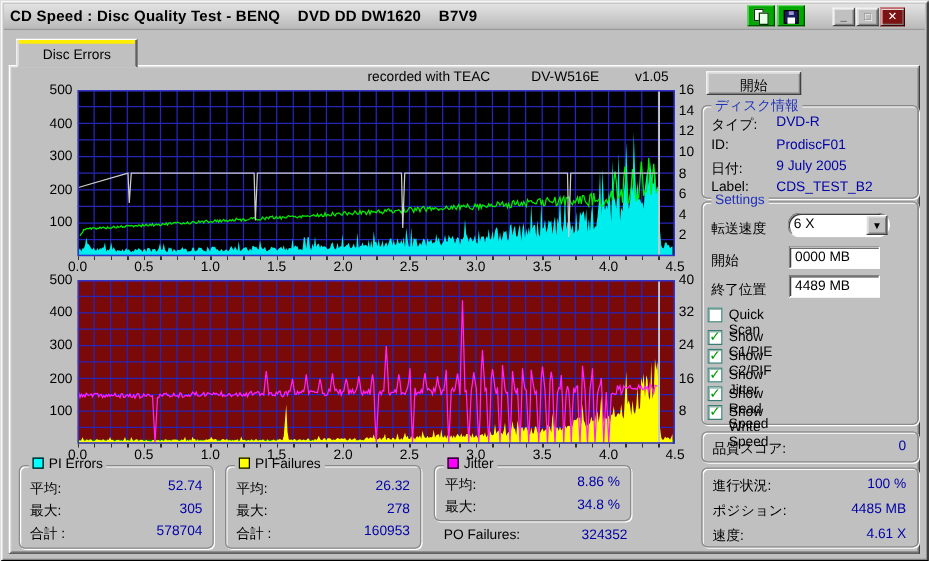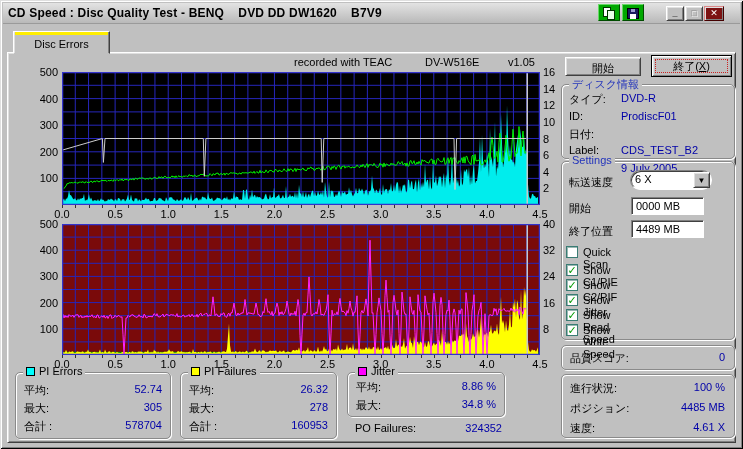--- a/index.html
+++ b/index.html
@@ -217,33 +217,30 @@
         <polygon points="0,131 0,129.0 1,128.0 2,128.6 3,128.2 4,125.7 5,127.9 6,129.0 7,127.6 8,127.8 9,128.3 10,127.3 11,127.6 12,128.8 13,128.9 14,128.5 15,127.4 16,127.5 17,127.9 18,127.8 19,128.6 20,127.5 21,127.6 22,128.5 23,128.8 24,127.6 25,127.9 26,125.6 27,128.0 28,127.7 29,128.6 30,129.1 31,127.9 32,128.0 33,127.8 34,128.8 35,128.1 36,129.0 37,127.7 38,125.5 39,128.8 40,127.9 41,128.3 42,128.7 43,125.5 44,127.8 45,128.9 46,128.0 47,127.3 48,127.5 49,129.0 50,127.9 51,127.8 52,128.0 53,128.7 54,128.7 55,127.7 56,128.8 57,128.8 58,129.0 59,129.1 60,128.0 61,128.0 62,128.8 63,128.1 64,128.1 65,127.9 66,129.1 67,127.9 68,128.1 69,128.9 70,127.3 71,127.6 72,128.4 73,128.2 74,128.0 75,128.8 76,127.5 77,127.7 78,127.6 79,127.8 80,127.8 81,128.8 82,128.7 83,127.5 84,128.0 85,127.8 86,125.4 87,128.9 88,127.7 89,128.7 90,127.4 91,128.8 92,125.4 93,127.3 94,127.2 95,128.9 96,127.3 97,128.8 98,128.2 99,128.3 100,128.4 101,128.3 102,128.1 103,127.4 104,127.9 105,127.4 106,127.2 107,125.3 108,127.1 109,127.7 110,127.2 111,127.3 112,128.9 113,128.4 114,129.0 115,128.0 116,127.1 117,127.4 118,128.2 119,127.3 120,127.5 121,128.6 122,127.8 123,128.8 124,128.0 125,128.5 126,127.9 127,127.9 128,127.4 129,128.9 130,128.4 131,125.1 132,127.9 133,128.0 134,127.7 135,129.0 136,128.1 137,128.0 138,128.7 139,127.4 140,127.9 141,128.7 142,127.8 143,127.1 144,128.4 145,128.5 146,127.8 147,128.3 148,127.6 149,127.8 150,128.9 151,128.8 152,127.4 153,128.5 154,128.8 155,128.3 156,128.2 157,127.5 158,128.3 159,128.7 160,127.6 161,127.7 162,126.9 163,127.9 164,128.1 165,124.7 166,112.1 167,99.4 168,121.3 169,127.4 170,128.2 171,127.3 172,128.4 173,127.4 174,127.1 175,128.5 176,128.3 177,127.8 178,127.2 179,128.4 180,128.0 181,127.5 182,128.2 183,128.2 184,127.0 185,126.8 186,128.7 187,128.7 188,127.9 189,128.5 190,127.0 191,128.1 192,126.9 193,124.5 194,127.0 195,128.2 196,127.9 197,126.5 198,126.5 199,128.6 200,126.6 201,126.6 202,126.6 203,127.5 204,128.4 205,127.4 206,128.2 207,127.1 208,126.4 209,126.7 210,127.3 211,126.5 212,126.9 213,127.0 214,126.3 215,128.0 216,128.6 217,127.5 218,126.4 219,127.9 220,127.6 221,127.2 222,126.2 223,128.4 224,128.2 225,128.1 226,127.3 227,128.1 228,127.9 229,128.4 230,126.9 231,125.9 232,126.0 233,127.1 234,125.8 235,126.1 236,126.5 237,123.3 238,127.1 239,127.2 240,127.6 241,127.0 242,125.9 243,128.0 244,126.5 245,126.0 246,123.0 247,128.2 248,126.3 249,126.4 250,127.1 251,127.9 252,126.2 253,126.4 254,127.9 255,126.8 256,122.5 257,127.0 258,127.9 259,126.3 260,127.7 261,125.4 262,122.0 263,126.0 264,124.6 265,127.1 266,127.2 267,124.6 268,127.7 269,125.6 270,127.6 271,125.6 272,124.9 273,126.1 274,124.2 275,127.1 276,120.6 277,124.3 278,126.2 279,126.3 280,124.5 281,126.4 282,125.6 283,125.9 284,125.1 285,119.8 286,126.2 287,124.1 288,123.6 289,123.4 290,126.3 291,119.3 292,125.6 293,126.0 294,124.0 295,126.7 296,124.1 297,124.9 298,125.6 299,124.2 300,126.5 301,124.2 302,126.3 303,124.7 304,122.9 305,124.3 306,125.5 307,122.6 308,125.8 309,124.3 310,125.7 311,123.2 312,123.1 313,123.6 314,123.7 315,126.1 316,122.3 317,126.1 318,125.4 319,123.9 320,126.1 321,124.8 322,124.0 323,123.8 324,123.1 325,125.2 326,121.7 327,125.7 328,124.6 329,120.6 330,120.5 331,123.6 332,124.2 333,123.6 334,115.1 335,122.7 336,121.1 337,120.4 338,122.7 339,122.1 340,123.3 341,120.3 342,113.9 343,124.8 344,122.5 345,121.4 346,124.6 347,119.3 348,112.8 349,118.5 350,119.2 351,124.1 352,112.1 353,118.3 354,122.3 355,118.1 356,117.7 357,121.2 358,117.9 359,117.5 360,119.7 361,122.7 362,123.4 363,117.7 364,122.6 365,122.8 366,117.2 367,117.4 368,122.0 369,121.4 370,122.6 371,120.3 372,118.5 373,121.4 374,119.9 375,119.4 376,116.0 377,115.9 378,118.2 379,122.1 380,106.4 381,116.2 382,118.2 383,118.1 384,117.9 385,120.7 386,117.1 387,120.5 388,118.3 389,120.9 390,116.0 391,118.5 392,116.8 393,116.6 394,116.9 395,115.5 396,117.4 397,111.5 398,112.1 399,111.9 400,109.9 401,110.9 402,109.6 403,115.6 404,98.9 405,112.0 406,114.5 407,118.3 408,115.7 409,115.8 410,114.1 411,109.2 412,113.0 413,112.3 414,112.4 415,106.6 416,105.4 417,113.7 418,106.6 419,91.8 420,104.0 421,114.6 422,109.9 423,111.1 424,109.7 425,108.5 426,113.3 427,107.9 428,107.6 429,100.7 430,109.3 431,109.4 432,106.9 433,106.6 434,107.7 435,99.2 436,108.7 437,110.9 438,92.7 439,72.8 440,99.4 441,96.1 442,99.9 443,108.3 444,96.2 445,105.2 446,107.2 447,100.5 448,85.4 449,103.4 450,102.4 451,77.7 452,83.5 453,74.5 454,94.1 455,76.0 456,79.8 457,93.6 458,96.0 459,65.4 460,95.4 461,89.1 462,62.9 463,72.0 464,65.1 465,95.9 466,117.9 467,125.9 468,127.7 469,127.6 470,125.2 471,126.4 472,126.0 473,126.2 474,127.7 475,125.7 476,123.2 476,131" fill="#ffff00"></polygon>
         <polyline points="0,92.2 1,90.4 2,94.0 3,91.4 4,93.4 5,91.9 6,93.5 7,90.6 8,91.8 9,92.3 10,92.0 11,91.2 12,93.4 13,91.4 14,90.8 15,90.9 16,90.7 17,93.4 18,92.0 19,91.5 20,93.9 21,92.5 22,93.7 23,91.9 24,93.2 25,91.5 26,93.2 27,91.9 28,92.6 29,92.2 30,90.7 31,93.1 32,93.1 33,92.5 34,94.0 35,91.0 36,91.0 37,94.0 38,93.7 39,92.3 40,91.9 41,93.3 42,91.3 43,93.9 44,93.7 45,92.0 46,94.5 47,92.4 48,90.8 49,91.2 50,94.5 51,93.5 52,93.5 53,91.2 54,92.7 55,93.0 56,91.5 57,91.7 58,92.6 59,93.3 60,92.7 61,110.8 62,130.2 63,112.2 64,93.9 65,94.0 66,91.4 67,92.4 68,92.9 69,91.0 70,91.1 71,90.6 72,92.3 73,92.2 74,93.6 75,92.9 76,92.8 77,90.7 78,92.6 79,92.9 80,92.4 81,93.9 82,90.2 83,91.0 84,93.8 85,93.6 86,92.7 87,92.2 88,92.9 89,92.0 90,93.2 91,91.8 92,89.7 93,90.4 94,91.9 95,89.7 96,92.5 97,92.9 98,92.9 99,92.2 100,91.2 101,90.0 102,93.0 103,92.1 104,90.3 105,90.5 106,91.0 107,91.5 108,91.7 109,90.2 110,91.3 111,90.6 112,91.3 113,92.3 114,92.0 115,89.6 116,93.1 117,91.9 118,92.9 119,92.8 120,92.4 121,91.0 122,91.3 123,93.2 124,92.2 125,92.0 126,91.8 127,90.5 128,92.9 129,92.1 130,90.2 131,92.0 132,92.8 133,91.4 134,92.6 135,90.3 136,93.2 137,91.1 138,89.8 139,89.2 140,92.0 141,91.3 142,90.2 143,90.3 144,89.3 145,89.6 146,92.4 147,91.1 148,91.0 149,91.9 150,81.9 151,72.8 152,81.4 153,91.7 154,90.1 155,90.2 156,92.4 157,92.2 158,92.7 159,89.6 160,91.0 161,89.2 162,88.9 163,92.3 164,93.3 165,92.8 166,89.8 167,89.3 168,92.2 169,88.6 170,89.0 171,84.4 172,79.1 173,85.7 174,91.3 175,91.5 176,89.0 177,91.1 178,89.7 179,90.1 180,88.4 181,89.3 182,84.0 183,75.5 184,83.2 185,91.1 186,88.9 187,88.8 188,89.3 189,89.2 190,89.8 191,89.8 192,90.1 193,84.8 194,79.1 195,83.9 196,90.7 197,90.5 198,92.5 199,92.4 200,91.7 201,87.5 202,88.9 203,81.2 204,74.7 205,83.3 206,88.4 207,87.4 208,89.3 209,90.9 210,87.4 211,92.0 212,89.5 213,89.1 214,83.3 215,79.1 216,83.0 217,91.6 218,88.0 219,90.2 220,87.6 221,90.7 222,89.9 223,87.8 224,84.3 225,77.0 226,82.9 227,90.2 228,91.9 229,88.9 230,90.7 231,89.3 232,90.6 233,87.2 234,91.8 235,83.3 236,75.5 237,82.1 238,111.4 239,130.2 240,110.2 241,91.1 242,89.2 243,91.6 244,88.5 245,88.8 246,70.9 247,52.9 248,70.1 249,90.2 250,92.0 251,89.9 252,89.9 253,89.9 254,87.8 255,90.0 256,83.5 257,75.5 258,81.0 259,91.1 260,90.2 261,90.7 262,91.4 263,88.7 264,86.5 265,81.0 266,70.7 267,105.2 268,130.2 269,109.9 270,86.2 271,91.8 272,90.4 273,89.7 274,90.7 275,87.8 276,90.8 277,80.6 278,74.4 279,82.8 280,87.9 281,87.0 282,88.2 283,88.7 284,91.7 285,86.6 286,89.2 287,84.4 288,77.0 289,83.9 290,86.8 291,92.1 292,88.1 293,88.3 294,81.6 295,71.8 296,105.8 297,130.2 298,110.9 299,88.5 300,86.5 301,89.1 302,87.4 303,81.1 304,74.9 305,81.5 306,92.0 307,51.5 308,16.2 309,52.8 310,89.3 311,88.6 312,109.1 313,130.2 314,110.5 315,88.8 316,82.3 317,73.9 318,80.7 319,86.5 320,109.4 321,130.2 322,110.9 323,71.8 324,56.1 325,73.2 326,88.3 327,86.2 328,111.2 329,130.2 330,109.8 331,78.6 332,71.3 333,78.6 334,86.7 335,91.1 336,85.9 337,109.3 338,130.2 339,104.9 340,68.1 341,77.7 342,87.1 343,90.4 344,89.9 345,111.0 346,130.2 347,105.5 348,72.8 349,81.2 350,88.2 351,90.4 352,86.4 353,108.4 354,130.2 355,105.1 356,70.7 357,81.0 358,87.1 359,88.1 360,108.2 361,130.2 362,105.8 363,71.8 364,79.6 365,85.6 366,90.9 367,89.1 368,109.9 369,130.2 370,108.6 371,78.3 372,69.2 373,78.6 374,88.6 375,109.5 376,130.2 377,111.3 378,81.6 379,73.4 380,80.5 381,109.3 382,130.2 383,110.5 384,90.5 385,86.2 386,87.0 387,76.1 388,96.9 389,130.2 390,108.2 391,89.9 392,84.9 393,88.6 394,103.6 395,130.2 396,104.0 397,86.2 398,90.0 399,85.5 400,84.8 401,110.8 402,130.2 403,104.5 404,68.6 405,78.0 406,88.1 407,111.4 408,130.2 409,109.6 410,86.8 411,80.4 412,70.7 413,104.3 414,130.2 415,110.9 416,91.5 417,86.4 418,84.3 419,78.4 420,101.4 421,130.2 422,108.4 423,89.7 424,109.0 425,130.2 426,111.0 427,91.5 428,90.6 429,91.0 430,91.7 431,91.1 432,84.3 433,87.3 434,84.8 435,91.2 436,89.3 437,84.7 438,86.1 439,86.1 440,86.6 441,85.6 442,84.4 443,86.7 444,86.9 445,87.2 446,86.6 447,87.5 448,86.9 449,84.0 450,86.6 451,85.0 452,87.8 453,87.6 454,84.9 455,86.9 456,85.4 457,90.7 458,83.0 459,84.5 460,87.5 461,90.2 462,84.2 463,84.6 464,85.0" fill="none" stroke="#ff22ff" stroke-width="1"></polyline>
         <line x1="465.25333333333333" y1="0" x2="465.25333333333333" y2="131" stroke="#c8c8c8" stroke-width="1.5"></line>
         <rect x="0.5" y="0.5" width="477" height="130" fill="none" stroke="#3333cc" stroke-width="1.5"></rect>
       </svg></div>
   <div class="tickstrip" style="left:62px;top:355px;width:478px;"></div>
 
   <div class="btn" style="left:565px;top:57px;width:76px;height:19px;">
     <span>開始</span>
   </div>
-  <div class="btn default" style="left:651px;top:55px;width:81px;height:22px;">
-    <span>終了(</span><span style="text-decoration:underline;">X</span><span>)</span>
-  </div>
 
   <div class="gbox" style="left:561px;top:84px;width:174px;height:75px;">
     <span class="gbox-title blue-title">ディスク情報</span>
   </div>
   <span class="row-label" style="left:569px;top:92px;">タイプ:</span>
   <span class="row-value" style="left:621px;top:92px;text-align:left;">DVD-R</span>
   <span class="row-label" style="left:569px;top:110px;">ID:</span>
   <span class="row-value" style="left:621px;top:110px;text-align:left;">ProdiscF01</span>
   <span class="row-label" style="left:569px;top:127px;">日付:</span>
-  <span class="row-value" style="left:621px;top:127px;text-align:left;margin-top:35px;">9 July 2005</span>
+  <span class="row-value" style="left:621px;top:127px;text-align:left;">9 July 2005</span>
   <span class="row-label" style="left:569px;top:144px;">Label:</span>
   <span class="row-value" style="left:621px;top:144px;text-align:center;">CDS_TEST_B2</span>
 
   <div class="gbox" style="left:561px;top:161px;width:174px;height:179px;">
     <span class="gbox-title blue-title">Settings</span>
   </div>
   <span class="row-label" style="left:569px;top:175px;">転送速度</span>
   <div class="sunken" style="left:630px;top:170px;width:82px;height:20px;border-radius:10px;">
     <span>6 X</span>
     <span class="combo-arrow raised">▼</span>

